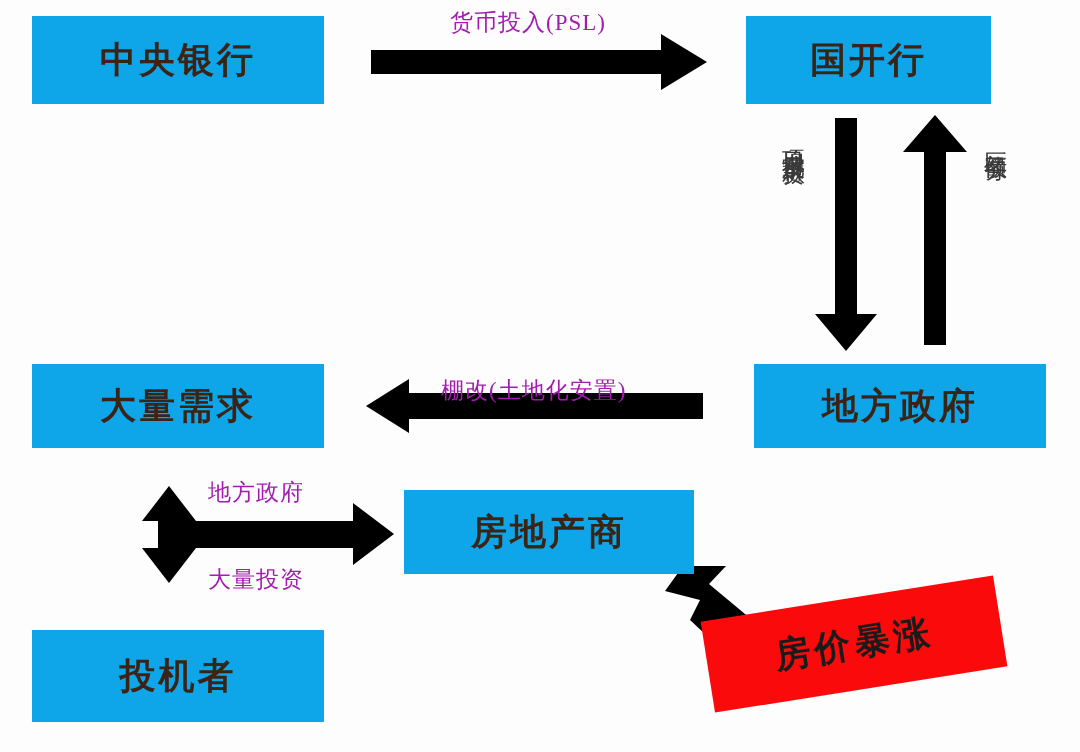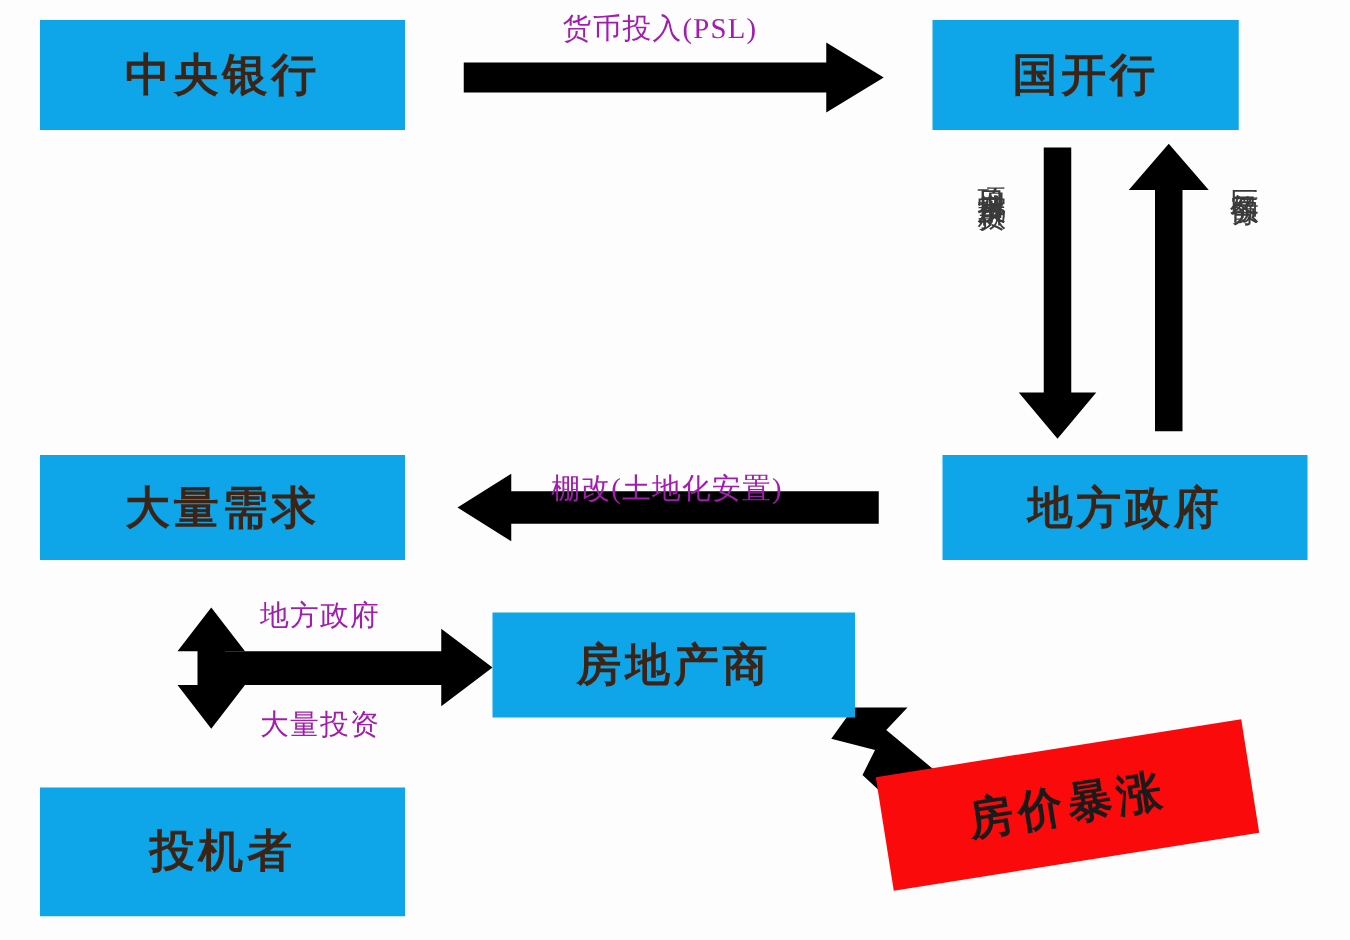--- a/index.html
+++ b/index.html
@@ -36,22 +36,22 @@
     background: #FA0A0A;
     color: #1a1a1a;
     font-weight: 700;
     letter-spacing: 4px;
   }
 
   #node-central-bank   { left: 32px;  top: 16px;  width: 292px; height: 88px; }
   #node-cdb            { left: 746px; top: 16px;  width: 245px; height: 88px; }
   #node-local-gov      { left: 754px; top: 364px; width: 292px; height: 84px; }
   #node-residents      { left: 32px;  top: 364px; width: 292px; height: 84px; }
-  #node-developer      { left: 394px; top: 490px; width: 290px; height: 84px; }
-  #node-speculator     { left: 32px;  top: 630px; width: 292px; height: 103px; }
+  #node-developer      { left: 404px; top: 490px; width: 290px; height: 84px; }
+  #node-speculator     { left: 32px;  top: 630px; width: 292px; height: 92px; }
   #node-price-surge {
     left: 706px; top: 598px; width: 296px; height: 92px;
     transform: rotate(-9deg);
   }
 
   
   .lbl {
     position: absolute;
     color: #a21caf;
     font-size: 23px;

